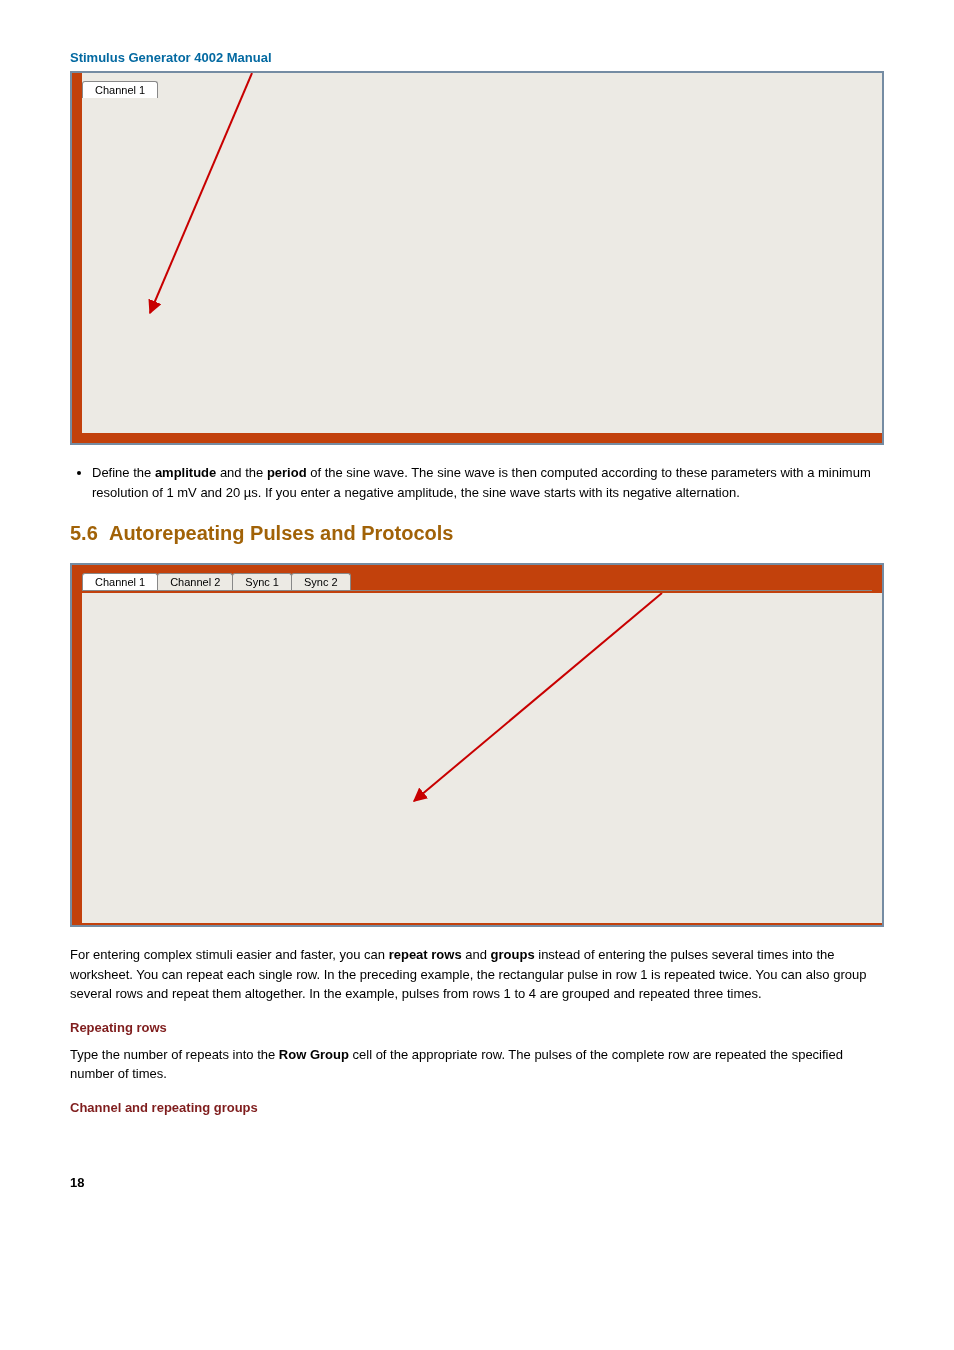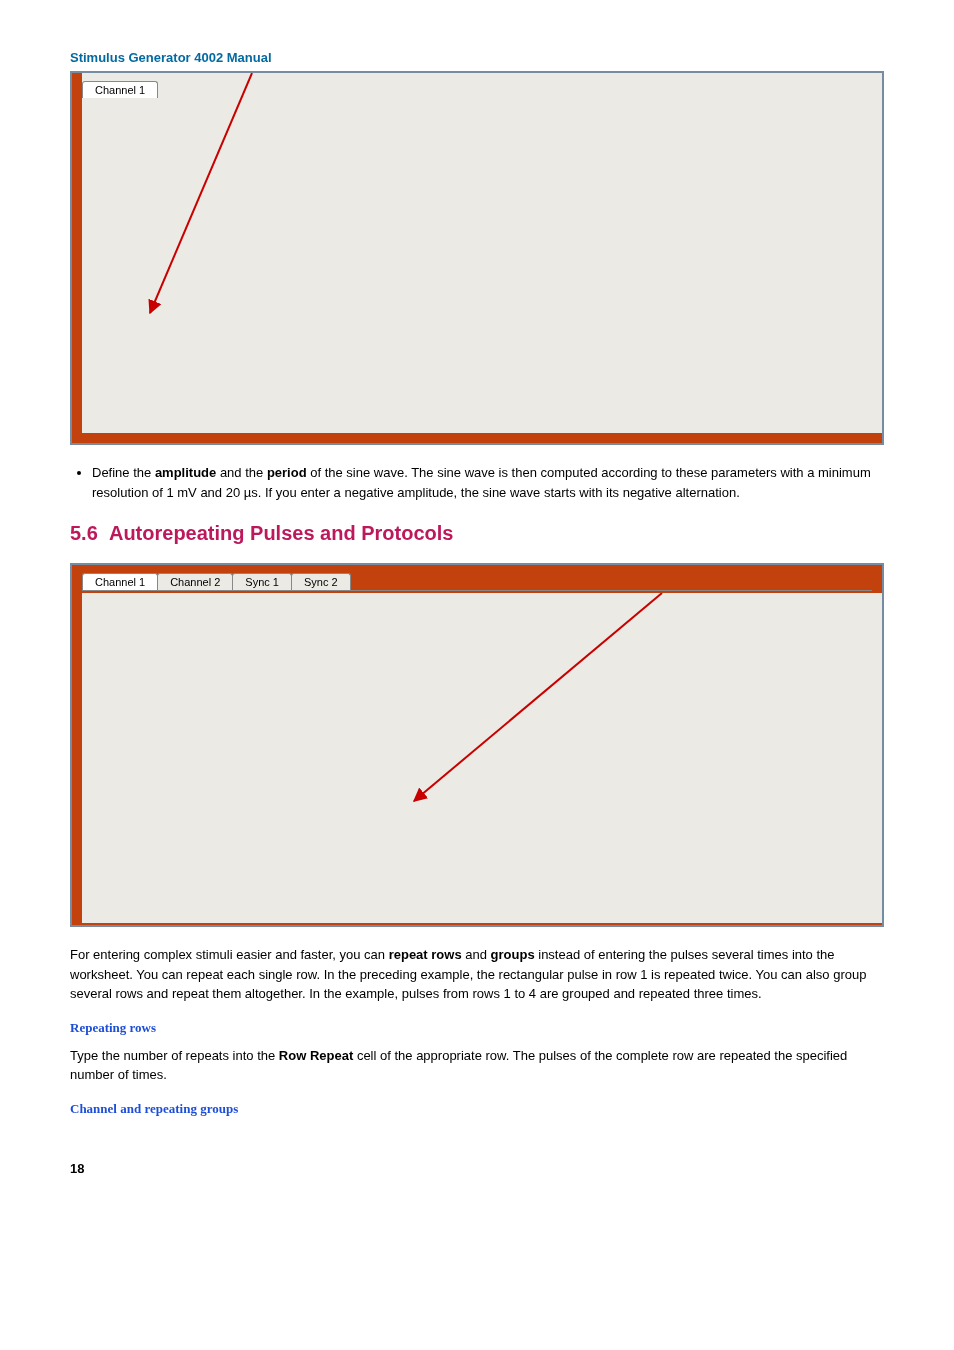--- a/index.html
+++ b/index.html
@@ -97,35 +97,35 @@
   .wave { stroke:#3a4fbd; stroke-width:1; fill:none; }
   .redbox { stroke:#c80000; stroke-width:2; fill:none; }
   .body-text { font-size: 13px; line-height: 1.5; margin: 0 0 14px 0; }
   .body-text b { font-weight: bold; }
   ul.pt { margin: 4px 0 20px 0; padding-left: 22px; }
   ul.pt li { margin-bottom: 0; }
   .section-heading {
     font-family: Verdana, sans-serif;
     font-weight: bold;
     font-size: 20px;
-    color: #be185d;
+    color: #a16207;
     margin: 14px 0 18px 0;
   }
   .sub-heading {
-    font-family: Liberation Serif, serif;
+    font-family: Liberation Sans, sans-serif;
     font-weight: bold;
     font-size: 13px;
-    color: #1d4ed8;
+    color: #7f1d1d;
     margin: 16px 0 10px 0;
   }
   .page-num {
     font-family: Verdana, sans-serif;
     font-weight: bold;
     font-size: 13px;
-    margin-top: 44px;
+    margin-top: 60px;
   }
   .circle-mark {
      position:absolute;
      border:2px solid #c80000;
      border-radius:50%;
      width:16px; height:14px;
   }
 </style>
 </head>
 <body>
@@ -520,17 +520,17 @@
       <svg style="position:absolute; left:0; top:-122px; pointer-events:none;" width="800" height="330">
         <line x1="580" y1="0" x2="332" y2="208" stroke="#c80000" stroke-width="2" marker-end="url(#arr-red2)"></line>
       </svg>
     </div>
   </div>
 </div>
 
 <p class="body-text" id="para-autorep">For entering complex stimuli easier and faster, you can <b>repeat rows</b> and <b>groups</b> instead of entering the pulses several times into the worksheet. You can repeat each single row. In the preceding example, the rectangular pulse in row 1 is repeated twice. You can also group several rows and repeat them altogether. In the example, pulses from rows 1 to 4 are grouped and repeated three times.</p>
 
 <div class="sub-heading">Repeating rows</div>
-<p class="body-text" id="para-repeat">Type the number of repeats into the <b>Row Repeat</b> cell of the appropriate row. The pulses of the complete row are repeated the specified number of times.</p>
+<p class="body-text" id="para-repeat">Type the number of repeats into the <b>Row Group</b> cell of the appropriate row. The pulses of the complete row are repeated the specified number of times.</p>
 
 <div class="sub-heading">Channel and repeating groups</div>
 
 <div class="page-num">18</div>
 
 </body></html>

